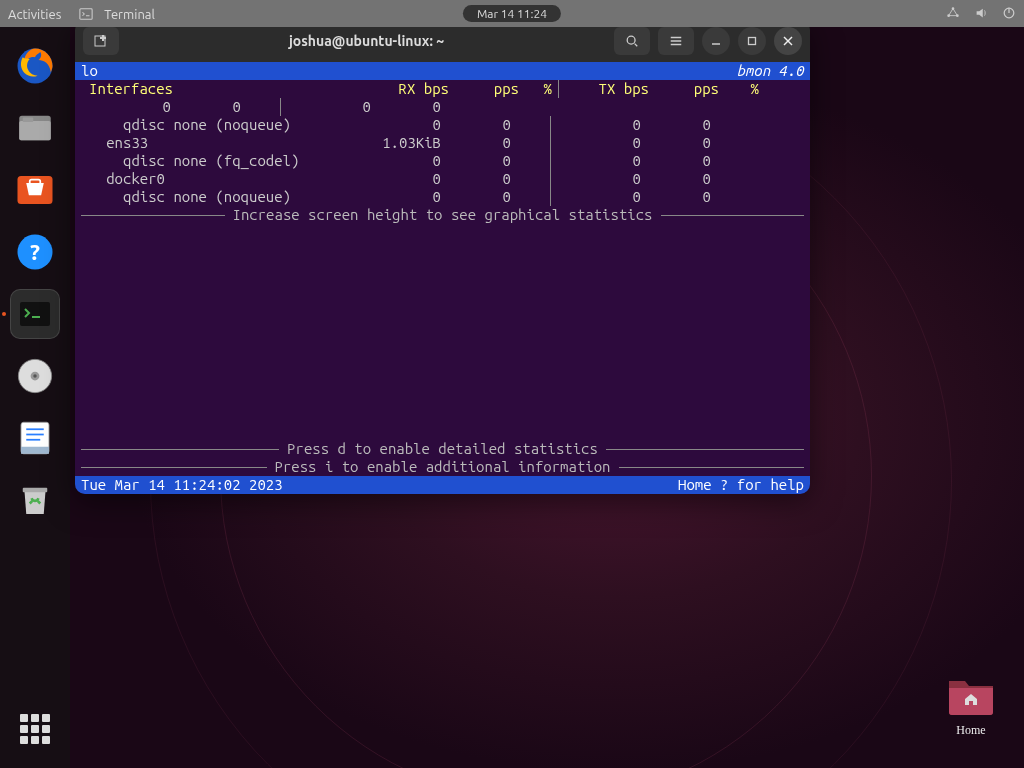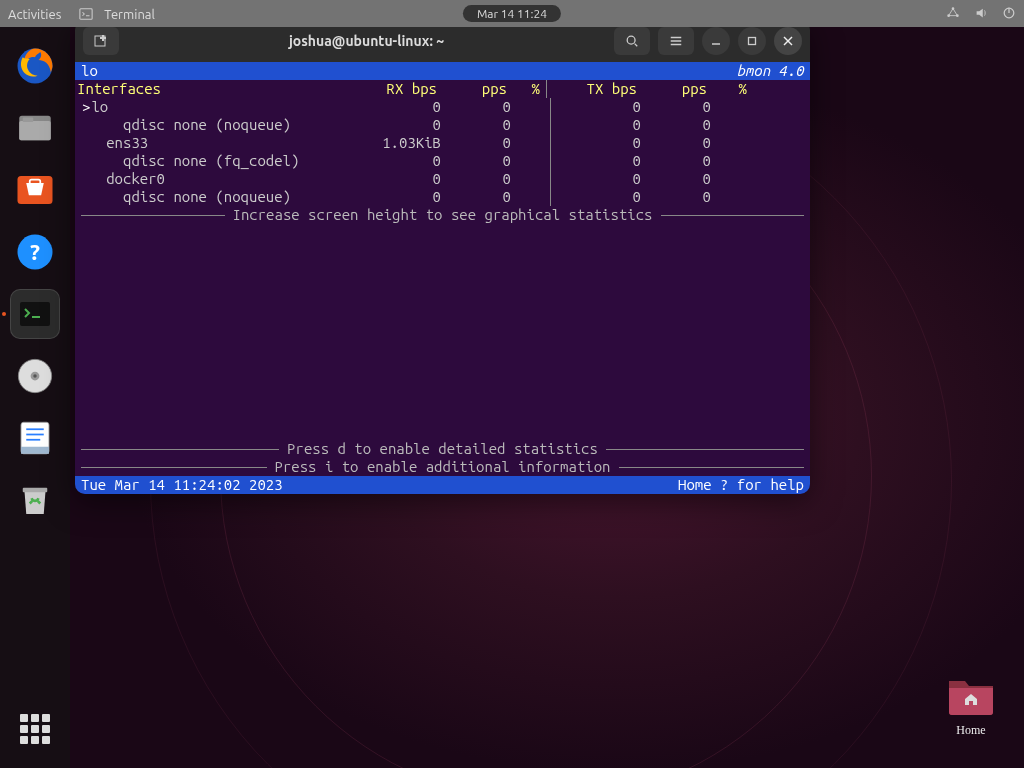--- a/index.html
+++ b/index.html
@@ -93,21 +93,21 @@
   background: #2d0a3d; color: #ddd;
   font-family: 'Ubuntu Mono', monospace; font-size: 15px;
   line-height: 18px;
 }
 .hdr-bar {
   background: #2050d0; color: #fff;
   display: flex; padding: 0 6px;
 }
 .hdr-left { flex: 0 0 auto; }
 .hdr-right { margin-left: auto; font-style: italic; }
-.col-headers { display: flex; color: #ff7; padding: 0 2px; }
+.col-headers { display: flex; color: #ff7; padding: 0 14px; }
 .iface-line { display: flex; padding: 0 6px; color: #ccc; }
 .c-name { width: 270px; white-space: pre; }
 .c-rx   { width: 90px; text-align: right; }
 .c-pps1 { width: 70px; text-align: right; }
 .c-pct1 { width: 40px; text-align: right; border-right: 1px solid #888; padding-right: 6px; }
 .c-tx   { width: 90px; text-align: right; padding-left: 6px; }
 .c-pps2 { width: 70px; text-align: right; }
 .c-pct2 { width: 40px; text-align: right; }
 .divider-line { color: #bbb; display: flex; align-items: center; padding: 0 6px; }
 .divider-line .dline { flex: 1; border-top: 1px solid #888; height: 0; }
@@ -293,21 +293,20 @@
       <span class="c-name">Interfaces</span>
       <span class="c-rx">RX bps</span>
       <span class="c-pps1">pps</span>
       <span class="c-pct1">%</span>
       <span class="c-tx">TX bps</span>
       <span class="c-pps2">pps</span>
       <span class="c-pct2">%</span>
     </div>
     <div id="iface-rows">
         <div class="iface-line">
-          <span class="c-name"><span class="cursor-arrow">&gt;</span>lo</span>
           <span class="c-rx">0</span>
           <span class="c-pps1">0</span>
           <span class="c-pct1"></span>
           <span class="c-tx">0</span>
           <span class="c-pps2">0</span>
           <span class="c-pct2"></span>
         </div>
         <div class="iface-line">
           <span class="c-name">     qdisc none (noqueue)</span>
           <span class="c-rx">0</span>

